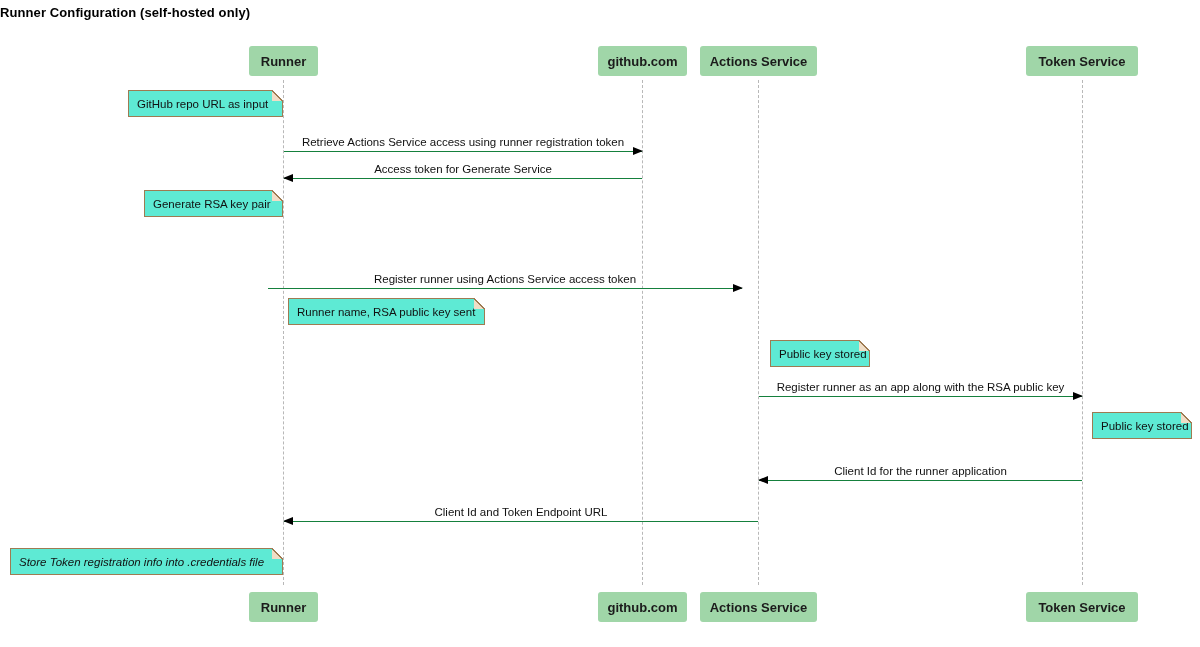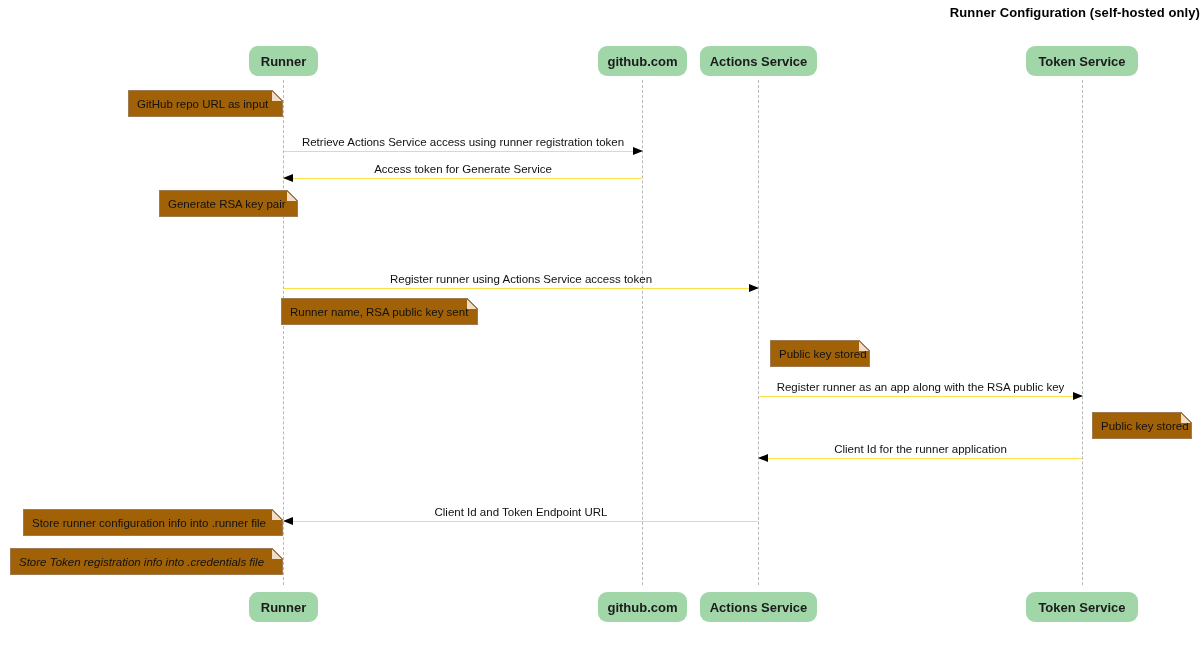--- a/index.html
+++ b/index.html
@@ -17,54 +17,54 @@
     height: 647px;
     background: #ffffff;
     overflow: hidden;
   }
   
   .diagram-title {
     position: absolute;
     left: 0;
     top: 5px;
     width: 1200px;
-    text-align: right;
+    text-align: left;
     font-size: 13px;
     font-weight: bold;
     color: #000;
     letter-spacing: 0.1px;
   }
   
   .lifeline {
     position: absolute;
     width: 0;
     border-left: 1px dashed #b8b8b8;
     top: 80px;
     height: 505px;
   }
   
   .participant {
     position: absolute;
     height: 30px;
     background: #a0d6a8;
-    border-radius: 9px;
+    border-radius: 3px;
     display: flex;
     align-items: center;
     justify-content: center;
     font-size: 13px;
     font-weight: bold;
     color: #1b1b1b;
     box-sizing: border-box;
     padding: 0 10px;
     white-space: nowrap;
   }
   
   .note {
     position: absolute;
-    background: #a16207;
+    background: #5eead4;
     border: 1px solid #9e7b52;
     box-sizing: border-box;
     font-size: 11.5px;
     color: #111;
     display: flex;
     align-items: center;
     padding: 0 8px;
     height: 27px;
     white-space: nowrap;
   }
@@ -74,21 +74,21 @@
     right: -1px;
     width: 11px;
     height: 11px;
     background:
       linear-gradient(225deg, #ffffff 49.5%, #9e7b52 50%, #9e7b52 56%, #f0ddc6 57%);
   }
   
   .msg {
     position: absolute;
     height: 1px;
-    background: #fde047;
+    background: #15803d;
   }
   .arrowhead {
     position: absolute;
     width: 0;
     height: 0;
     top: -4.5px;
   }
   .arrowhead.right {
     right: -1px;
     border-top: 4.5px solid transparent;
@@ -132,72 +132,68 @@
   <div class="participant" style="left:249px; top:592px; width:69px;">Runner</div>
   <div class="participant" style="left:598px; top:592px; width:89px;">github.com</div>
   <div class="participant" style="left:700px; top:592px; width:117px;">Actions Service</div>
   <div class="participant" style="left:1026px; top:592px; width:112px;">Token Service</div>
 
   <div class="note" style="left:128px; top:90px; width:155px;">
     <span>GitHub repo URL as input</span>
     <span class="fold"></span>
   </div>
 
-  <div class="note" style="left:144px; top:190px; width:139px;margin-left:15px;">
+  <div class="note" style="left:144px; top:190px; width:139px;">
     <span>Generate RSA key pair</span>
     <span class="fold"></span>
   </div>
 
 
-  <div class="note" style="left:281px; top:298px; width:197px;">
+  <div class="note" style="left:288px; top:298px; width:197px;">
     <span>Runner name, RSA public key sent</span>
     <span class="fold"></span>
   </div>
 
   <div class="note" style="left:770px; top:340px; width:100px;">
     <span>Public key stored</span>
     <span class="fold"></span>
   </div>
 
   <div class="note" style="left:1092px; top:412px; width:100px;">
     <span>Public key stored</span>
     <span class="fold"></span>
   </div>
 
-  <div class="note" style="left:23px; top:509px; width:260px;">
-    <span>Store runner configuration info into .runner file</span>
-    <span class="fold"></span>
-  </div>
 
   <div class="note" style="left:10px; top:548px; width:273px;font-style:italic;">
     <span>Store Token registration info into .credentials file</span>
     <span class="fold"></span>
   </div>
 
   <div class="msg" style="left:284px; top:151px; width:358px;">
     <span class="msg-label">Retrieve Actions Service access using runner registration token</span>
     <span class="arrowhead right"></span>
   </div>
 
   <div class="msg" style="left:284px; top:178px; width:358px;">
     <span class="msg-label">Access token for Generate Service</span>
     <span class="arrowhead left"></span>
   </div>
 
-  <div class="msg" style="left:284px; top:288px; width:474px;">
+  <div class="msg" style="left:268px; top:288px; width:474px;">
     <span class="msg-label">Register runner using Actions Service access token</span>
     <span class="arrowhead right"></span>
   </div>
 
   <div class="msg" style="left:759px; top:396px; width:323px;">
     <span class="msg-label">Register runner as an app along with the RSA public key</span>
     <span class="arrowhead right"></span>
   </div>
 
-  <div class="msg" style="left:759px; top:458px; width:323px;text-decoration:underline;">
+  <div class="msg" style="left:759px; top:480px; width:323px;text-decoration:underline;">
     <span class="msg-label">Client Id for the runner application</span>
     <span class="arrowhead left"></span>
   </div>
 
   <div class="msg" style="left:284px; top:521px; width:474px;">
     <span class="msg-label">Client Id and Token Endpoint URL</span>
     <span class="arrowhead left"></span>
   </div>
 
 </div>

